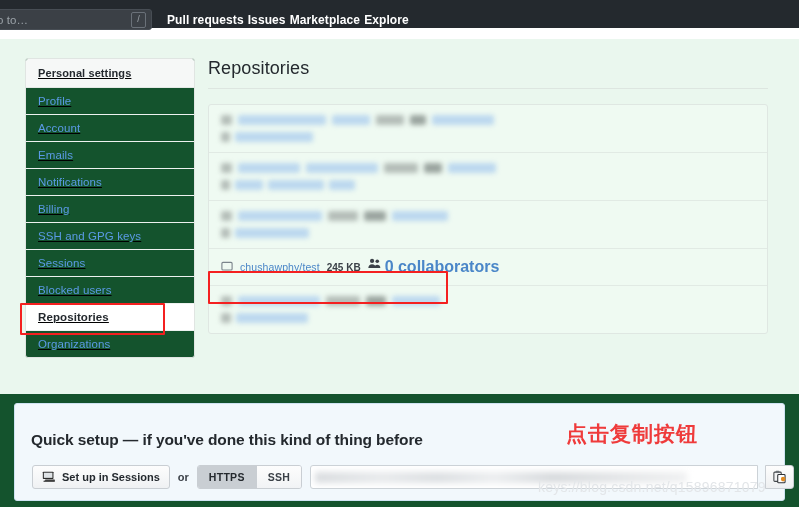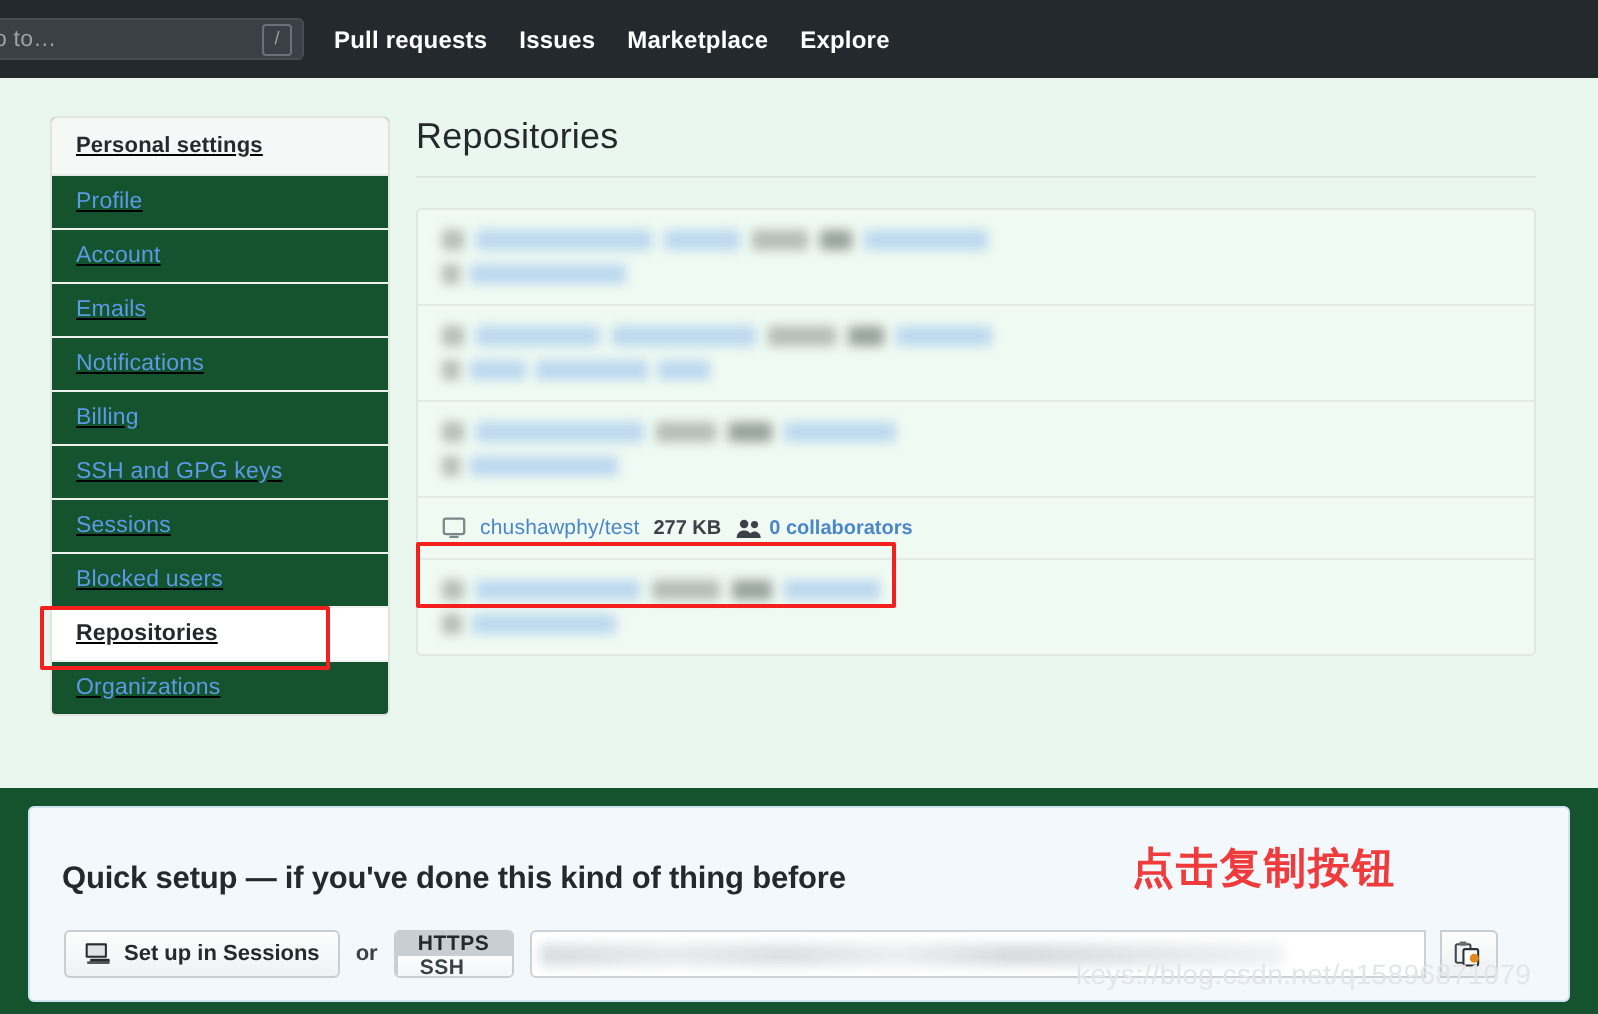--- a/index.html
+++ b/index.html
@@ -18,21 +18,21 @@
     position: relative;
     width: 799px;
     height: 507px;
   }
 
   
   .gh-header {
     position: absolute;
     left: 0; top: 0;
     width: 799px;
-    height: 39px;
+    height: 28px;
     background: #24292e;
     display: flex;
     align-items: center;
   }
   .gh-search {
     position: absolute;
     left: -14px;
     top: 9px;
     width: 166px;
     height: 21px;
@@ -62,21 +62,21 @@
     text-align: center;
     flex: none;
   }
   .gh-nav {
     position: absolute;
     left: 167px;
     top: 0;
     height: 39px;
     display: flex;
     align-items: center;
-    gap: 16px;
+    gap: 4px;
   }
   .gh-nav-item {
     color: #ffffff;
     font-size: 12px;
     font-weight: bold;
     white-space: nowrap;
     letter-spacing: 0.1px;
     cursor: pointer;
   }
 
@@ -192,21 +192,21 @@
     letter-spacing: 0.1px;
   }
   .repo-size {
     color: #3b4148;
     font-weight: bold;
     font-size: 10px;
   }
   .collab {
     color: #4a86c8;
     font-weight: bold;
-    font-size: 10px;
+    font-size: 16px;
     display: flex;
     align-items: flex-start;
     gap: 4px;
   }
   .icon-repo { flex: none; display: block; }
   .icon-people { flex: none; display: block; }
 
   #anno-repo-row {
     left: 208px;
     top: 271px;
@@ -274,21 +274,20 @@
     font-weight: bold;
     color: #3b4148;
   }
   .proto-group {
     display: flex;
     height: 24px;
     border: 1px solid #c9ced3;
     border-radius: 3px;
     overflow: hidden;
     box-sizing: border-box;
-    flex-direction: column;
   }
   .proto-btn {
     padding: 0 11px;
     font-size: 10.5px;
     font-weight: bold;
     color: #3b4148;
     display: flex;
     align-items: center;
     background: linear-gradient(#fdfdfd, #f1f3f5);
     cursor: pointer;
@@ -441,21 +440,21 @@
           </div>
         </div>
 
         <div class="repo-row" style="padding-top:9px;padding-bottom:9px;">
           <div class="repo-visible">
             <svg class="icon-repo" width="12" height="12" viewBox="0 0 16 16">
               <rect x="1.2" y="1.8" width="13.6" height="10.2" rx="1.4" fill="none" stroke="#7b858c" stroke-width="1.5"></rect>
               <rect x="5" y="13.2" width="6" height="1.5" fill="#7b858c"></rect>
             </svg>
             <span class="repo-name">chushawphy/test</span>
-            <span class="repo-size">277 KB</span>
+            <span class="repo-size">245 KB</span>
             <span class="collab">
               <svg class="icon-people" width="13" height="11" viewBox="0 0 16 13">
                 <circle cx="5" cy="3.4" r="2.6" fill="#3b4148"></circle>
                 <path d="M0.4 12c0-3 2-4.6 4.6-4.6S9.6 9 9.6 12z" fill="#3b4148"></path>
                 <circle cx="11.4" cy="3.8" r="2.2" fill="#3b4148"></circle>
                 <path d="M7.8 12c0-2.6 1.7-4 3.6-4s3.8 1.4 3.8 4z" fill="#3b4148"></path>
               </svg>
               <span>0 collaborators</span>
             </span>
           </div>

